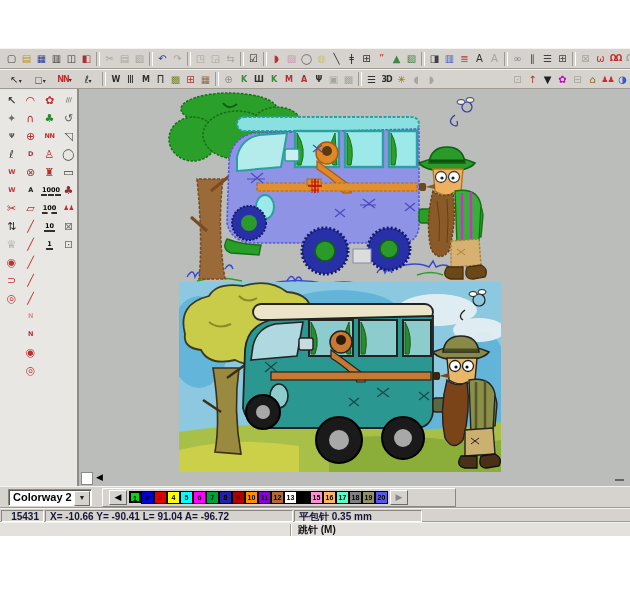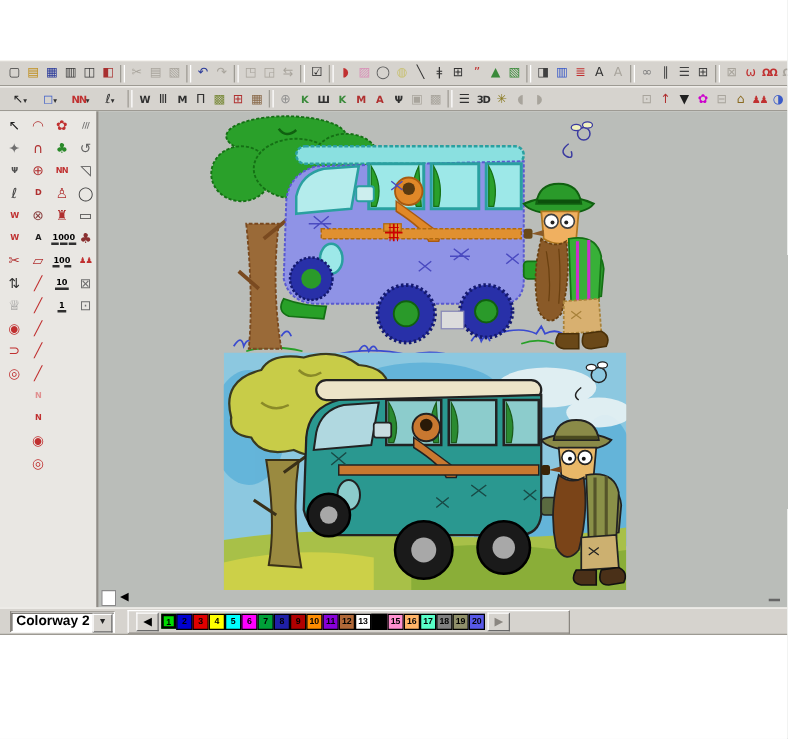--- a/index.html
+++ b/index.html
@@ -484,15 +484,25 @@
           <button class="swatch" style="background: rgb(255, 180, 104);">16</button>
           <button class="swatch" style="background: rgb(88, 255, 200);">17</button>
           <button class="swatch" style="background: rgb(128, 128, 128);">18</button>
           <button class="swatch" style="background: rgb(144, 144, 106);">19</button>
           <button class="swatch" style="background: rgb(88, 88, 232);">20</button>
         </div>
       <button class="pal-arrow dim">▶</button>
     </div>
   </div>
 
-
+  <div id="status-bar" class="bar">
+    <div class="st-cell" id="st-count">15431</div>
+    <div class="st-cell" id="st-coords">X=  -10.66  Y=  -90.41  L=   91.04  A=  -96.72</div>
+    <div class="st-cell" id="st-stitch">平包针   0.35 mm</div>
+    <div class="st-cell" id="st-rest"></div>
+  </div>
+
+  <div id="status-bar2" class="bar">
+    <div id="st2-divider"></div>
+    <div id="st2-mode">跳针 (M)</div>
+  </div>
 
 </div>
 
 </body></html>

